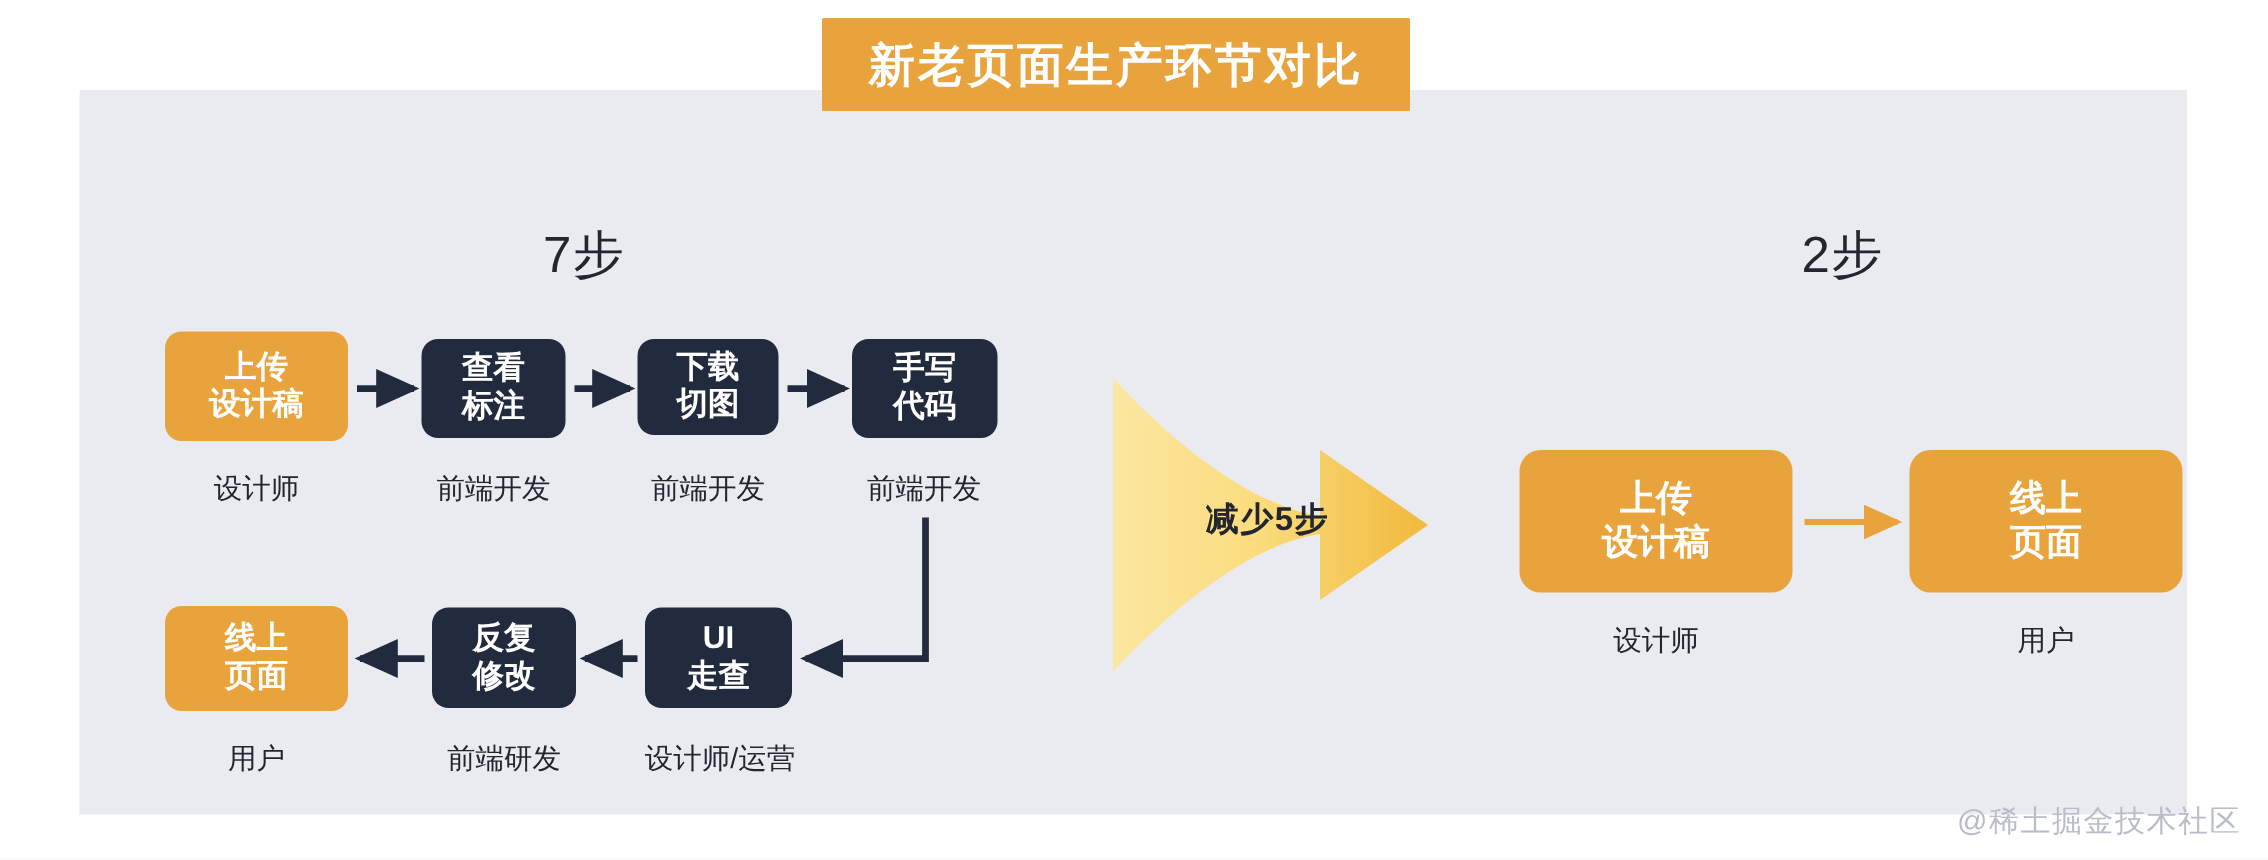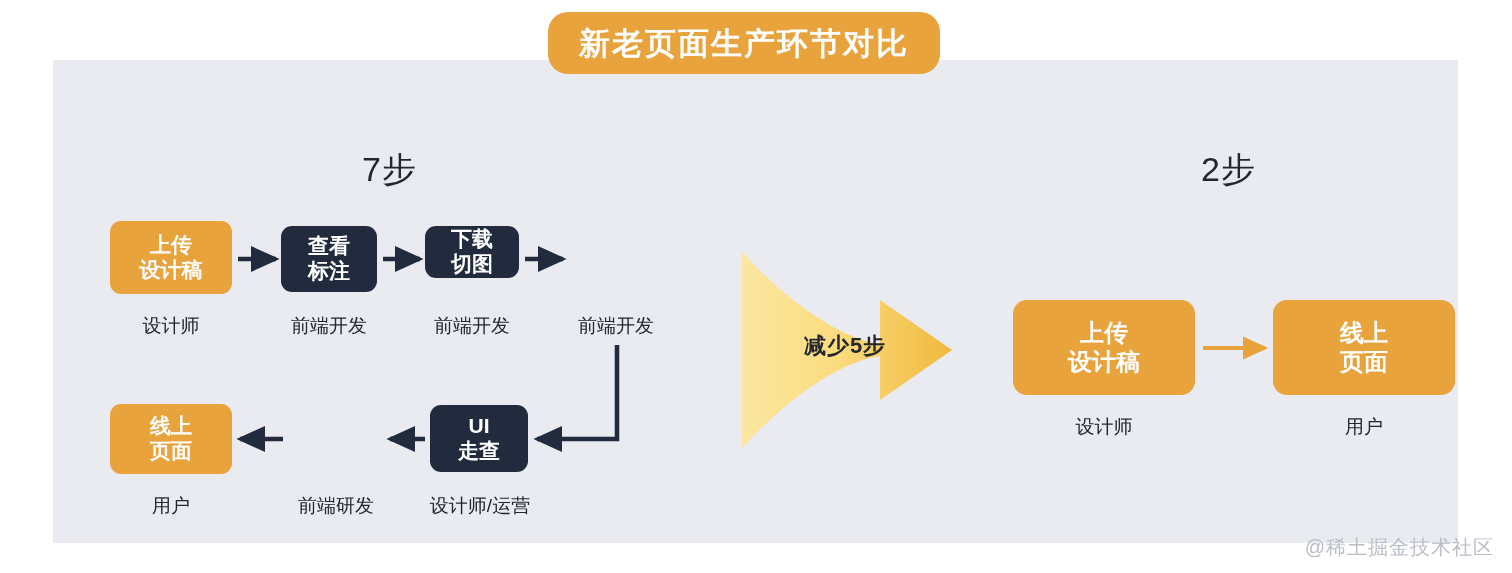--- a/index.html
+++ b/index.html
@@ -31,21 +31,21 @@
     background: #e9ebf1;
   }
   
   .title-pill {
     position: absolute;
     left: 548px;
     top: 12px;
     width: 392px;
     height: 62px;
     background: #e8a33d;
-    border-radius: 20px;
+    border-radius: 1px;
     display: flex;
     align-items: center;
     justify-content: center;
     z-index: 5;
   }
   .title-text {
     color: #ffffff;
     font-size: 31px;
     font-weight: bold;
     letter-spacing: 2px;
@@ -80,21 +80,21 @@
   .node.dark   { background: #222b3d; border-radius: 11px; }
   .node.orange { background: #e8a33d; }
   .node .l1, .node .l2 { display: block; white-space: nowrap; }
 
   .node.small { font-size: 21px; }
   .node.big   { font-size: 24px; border-radius: 14px; }
 
   
   #n-upload   { left: 110px; top: 221px; width: 122px; height: 73px; }
   #n-annot    { left: 281px; top: 226px; width: 96px;  height: 66px; }
-  #n-download { left: 425px; top: 226px; width: 94px;  height: 52px; }
+  #n-download { left: 425px; top: 226px; width: 94px;  height: 64px; }
   #n-handcode { left: 568px; top: 226px; width: 97px;  height: 66px; }
   
   #n-online   { left: 110px; top: 404px; width: 122px; height: 70px; }
   #n-revise   { left: 288px; top: 405px; width: 96px;  height: 67px; }
   #n-uicheck  { left: 430px; top: 405px; width: 98px;  height: 67px; }
   
   #n-upload2  { left: 1013px; top: 300px; width: 182px; height: 95px; }
   #n-online2  { left: 1273px; top: 300px; width: 182px; height: 95px; }
 
   
@@ -201,23 +201,31 @@
     <span class="l2">设计稿</span>
   </div>
   <div class="node dark small" id="n-annot">
     <span class="l1">查看</span>
     <span class="l2">标注</span>
   </div>
   <div class="node dark small" id="n-download">
     <span class="l1">下载</span>
     <span class="l2">切图</span>
   </div>
+  <div class="node dark small" id="n-handcode">
+    <span class="l1">手写</span>
+    <span class="l2">代码</span>
+  </div>
   <div class="node dark small" id="n-uicheck">
     <span class="l1">UI</span>
     <span class="l2">走查</span>
+  </div>
+  <div class="node dark small" id="n-revise">
+    <span class="l1">反复</span>
+    <span class="l2">修改</span>
   </div>
   <div class="node orange small" id="n-online">
     <span class="l1">线上</span>
     <span class="l2">页面</span>
   </div>
 
   <div class="caption" id="c-upload">设计师</div>
   <div class="caption" id="c-annot">前端开发</div>
   <div class="caption" id="c-download">前端开发</div>
   <div class="caption" id="c-handcode">前端开发</div>

